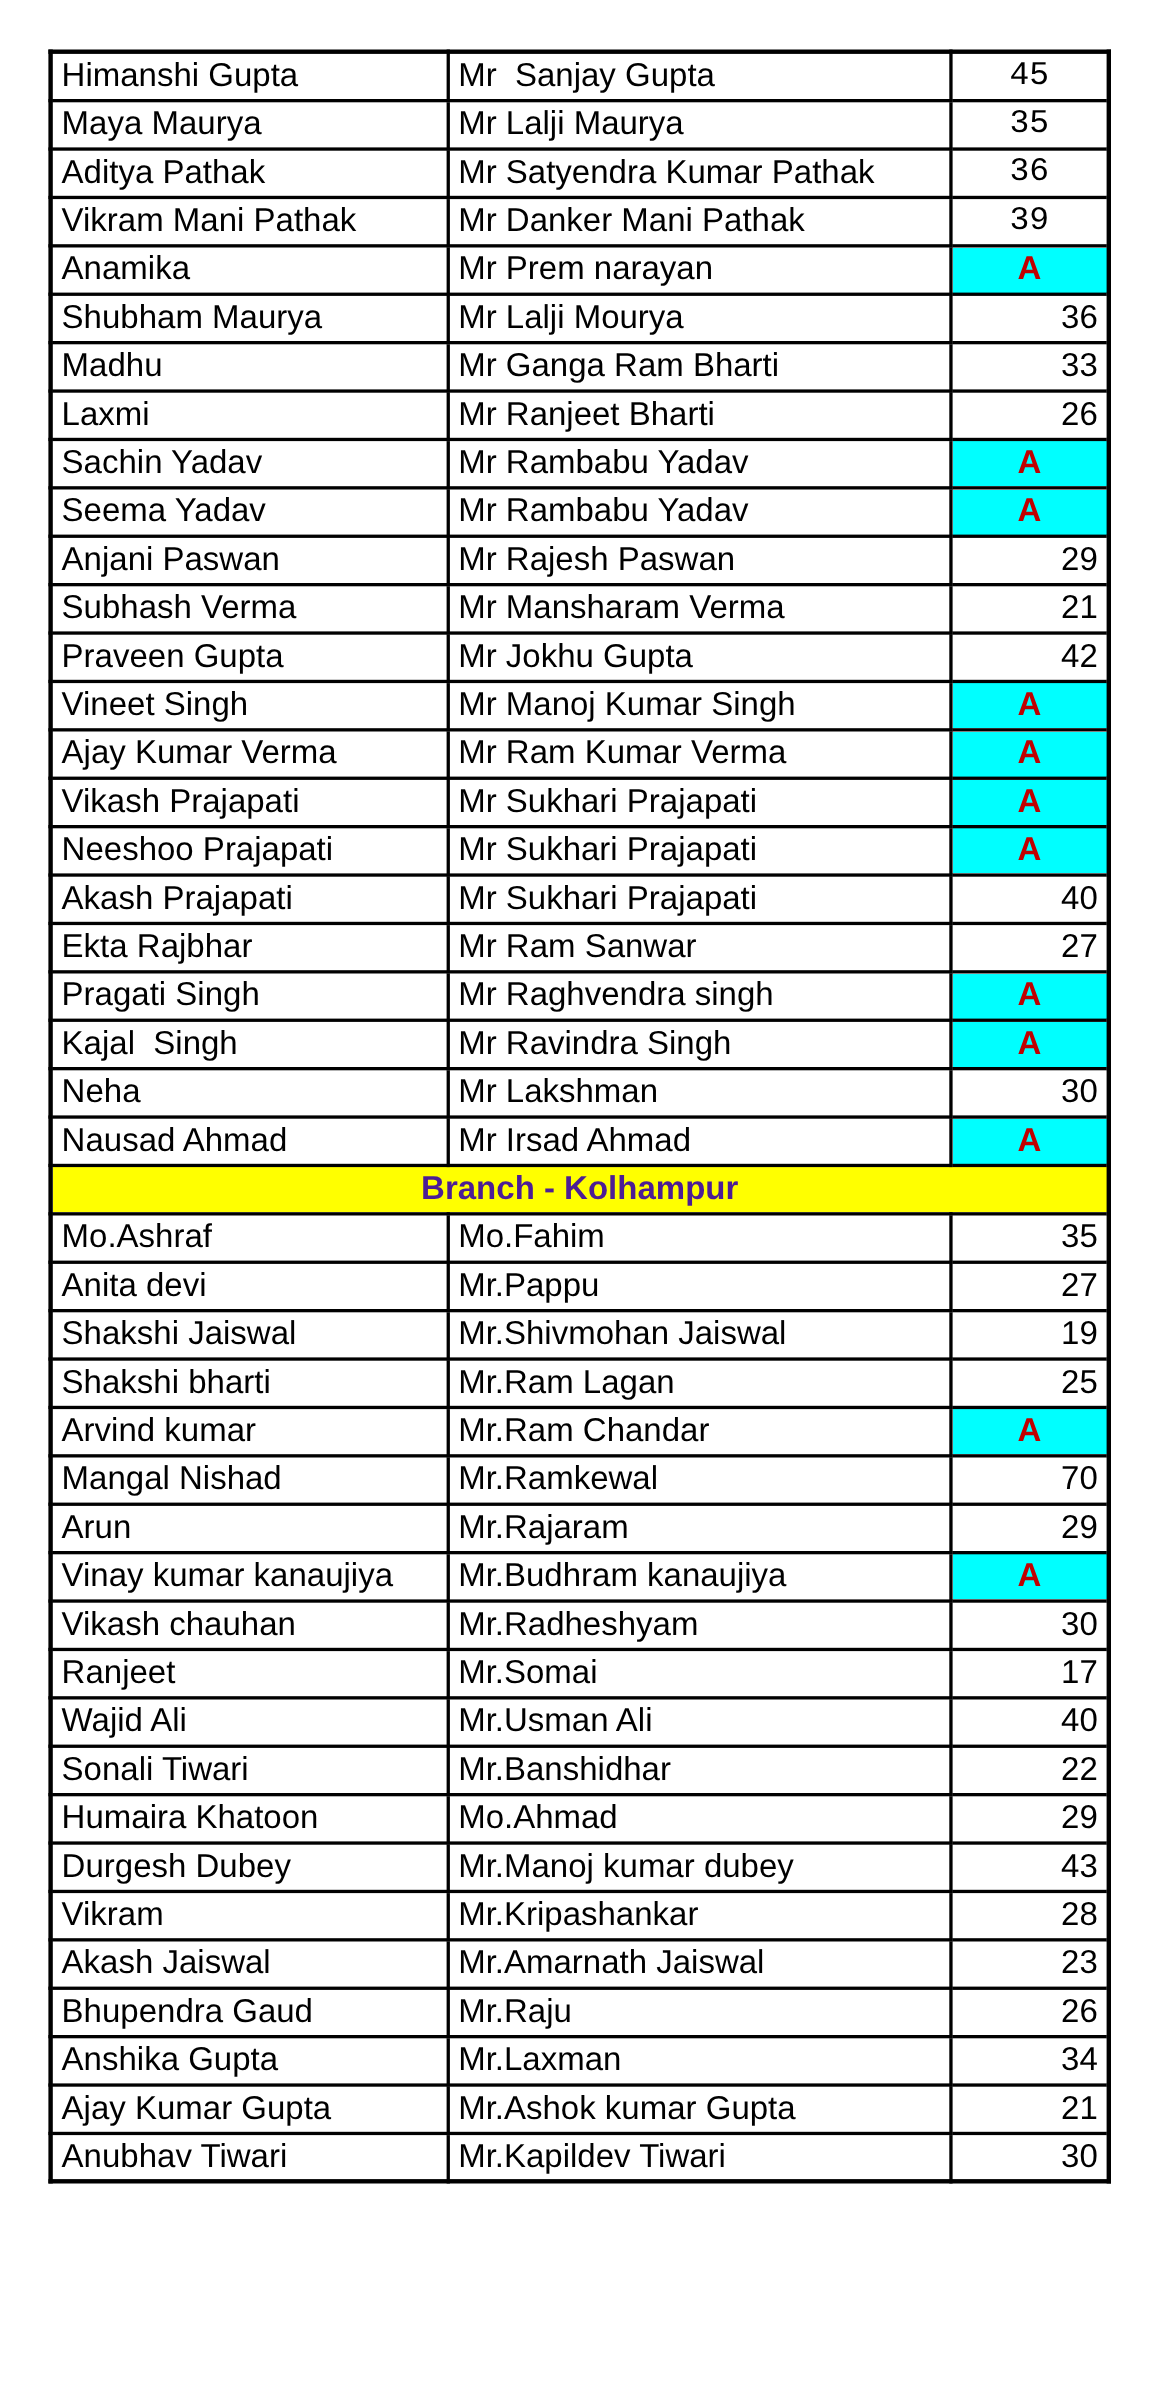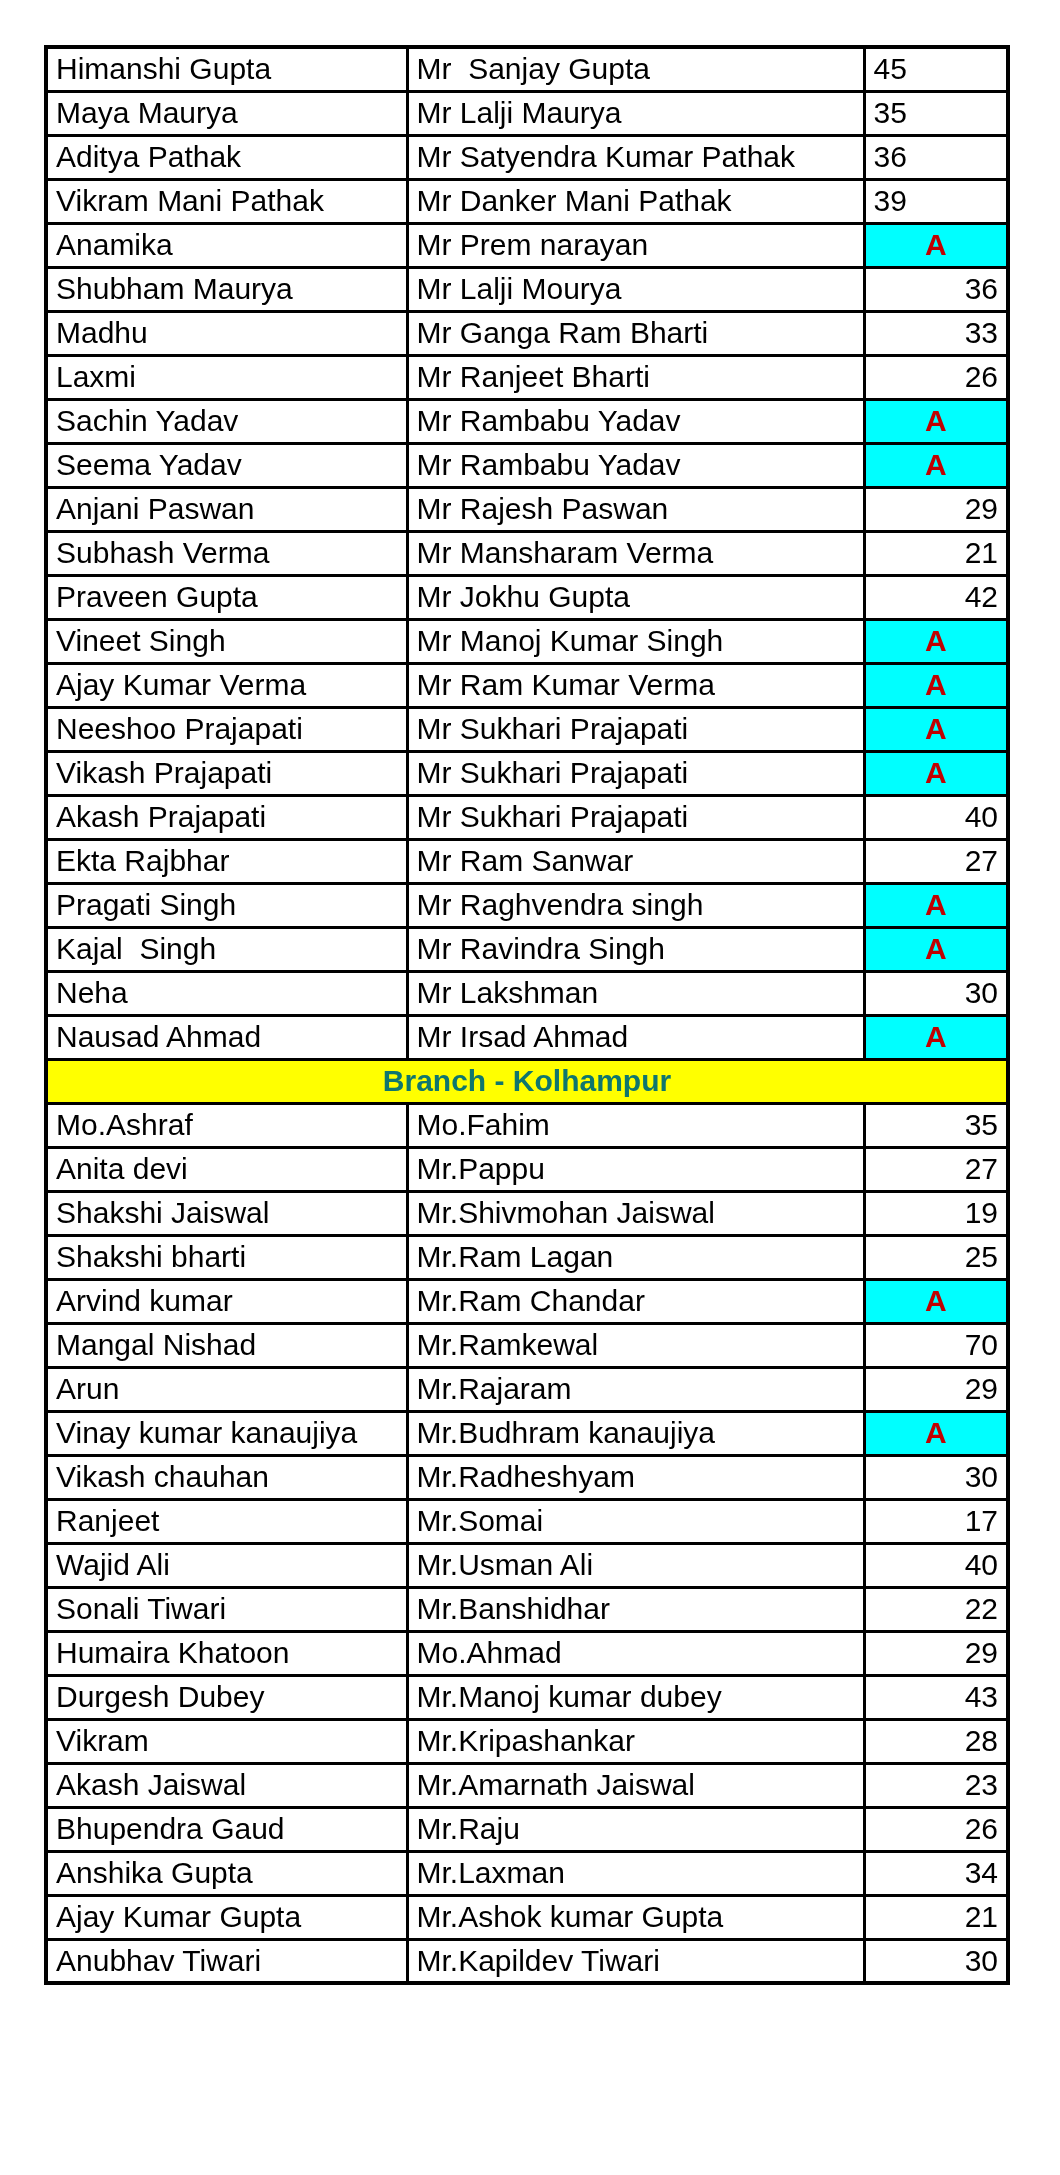--- a/index.html
+++ b/index.html
@@ -33,21 +33,21 @@
   table.register td {
     border: 3px solid #000000;
     font-size: 30px;
     line-height: 38px;
     padding: 0 8px;
     white-space: pre;
     overflow: hidden;
     vertical-align: middle;
   }
   td.name-cell, td.father-cell { text-align: left; }
-  td.age-cell.align-left  { text-align: left; }
+  td.age-cell.align-left  { text-align: center; font-family: Liberation Mono, monospace; }
   td.age-cell.align-right { text-align: right; }
   td.absent-cell {
     text-align: center;
     font-weight: bold;
     font-size: 31px;
   }
   td.banner-cell {
     text-align: center;
     font-weight: bold;
     font-size: 31px;
@@ -133,26 +133,26 @@
           <td class="name-cell">Vineet Singh</td>
           <td class="father-cell">Mr Manoj Kumar Singh</td>
           <td class="age-cell absent-cell" style="background: rgb(0, 255, 255); color: rgb(192, 0, 0);">A</td>
         </tr>
         <tr>
           <td class="name-cell">Ajay Kumar Verma</td>
           <td class="father-cell">Mr Ram Kumar Verma</td>
           <td class="age-cell absent-cell" style="background: rgb(0, 255, 255); color: rgb(192, 0, 0);">A</td>
         </tr>
         <tr>
+          <td class="name-cell">Vikash Prajapati</td>
+          <td class="father-cell">Mr Sukhari Prajapati</td>
+          <td class="age-cell absent-cell" style="background: rgb(0, 255, 255); color: rgb(192, 0, 0);">A</td>
+        </tr>
+        <tr>
           <td class="name-cell">Neeshoo Prajapati</td>
-          <td class="father-cell">Mr Sukhari Prajapati</td>
-          <td class="age-cell absent-cell" style="background: rgb(0, 255, 255); color: rgb(192, 0, 0);">A</td>
-        </tr>
-        <tr>
-          <td class="name-cell">Vikash Prajapati</td>
           <td class="father-cell">Mr Sukhari Prajapati</td>
           <td class="age-cell absent-cell" style="background: rgb(0, 255, 255); color: rgb(192, 0, 0);">A</td>
         </tr>
         <tr>
           <td class="name-cell">Akash Prajapati</td>
           <td class="father-cell">Mr Sukhari Prajapati</td>
           <td class="age-cell align-right">40</td>
         </tr>
         <tr>
           <td class="name-cell">Ekta Rajbhar</td>
@@ -173,21 +173,21 @@
           <td class="name-cell">Neha</td>
           <td class="father-cell">Mr Lakshman</td>
           <td class="age-cell align-right">30</td>
         </tr>
         <tr>
           <td class="name-cell">Nausad Ahmad</td>
           <td class="father-cell">Mr Irsad Ahmad</td>
           <td class="age-cell absent-cell" style="background: rgb(0, 255, 255); color: rgb(192, 0, 0);">A</td>
         </tr>
         <tr>
-          <td class="banner-cell" colspan="3" style="background: rgb(255, 255, 0); color: #0f766e;">Branch - Kolhampur</td>
+          <td class="banner-cell" colspan="3" style="background: rgb(255, 255, 0); color: #4c1d95;">Branch - Kolhampur</td>
         </tr>
         <tr>
           <td class="name-cell">Mo.Ashraf</td>
           <td class="father-cell">Mo.Fahim</td>
           <td class="age-cell align-right">35</td>
         </tr>
         <tr>
           <td class="name-cell">Anita devi</td>
           <td class="father-cell">Mr.Pappu</td>
           <td class="age-cell align-right">27</td>

